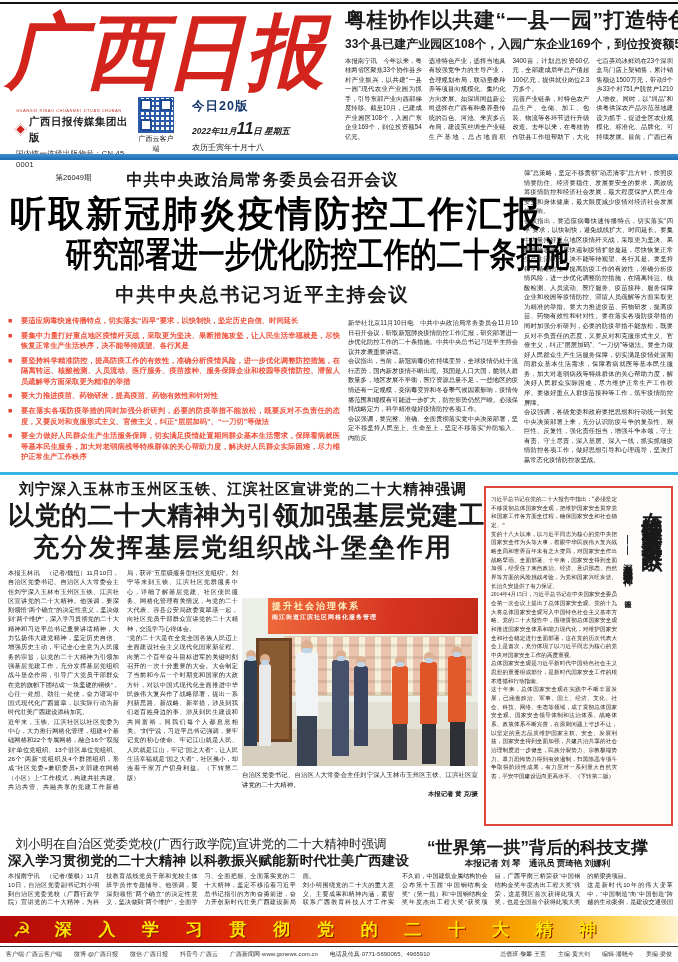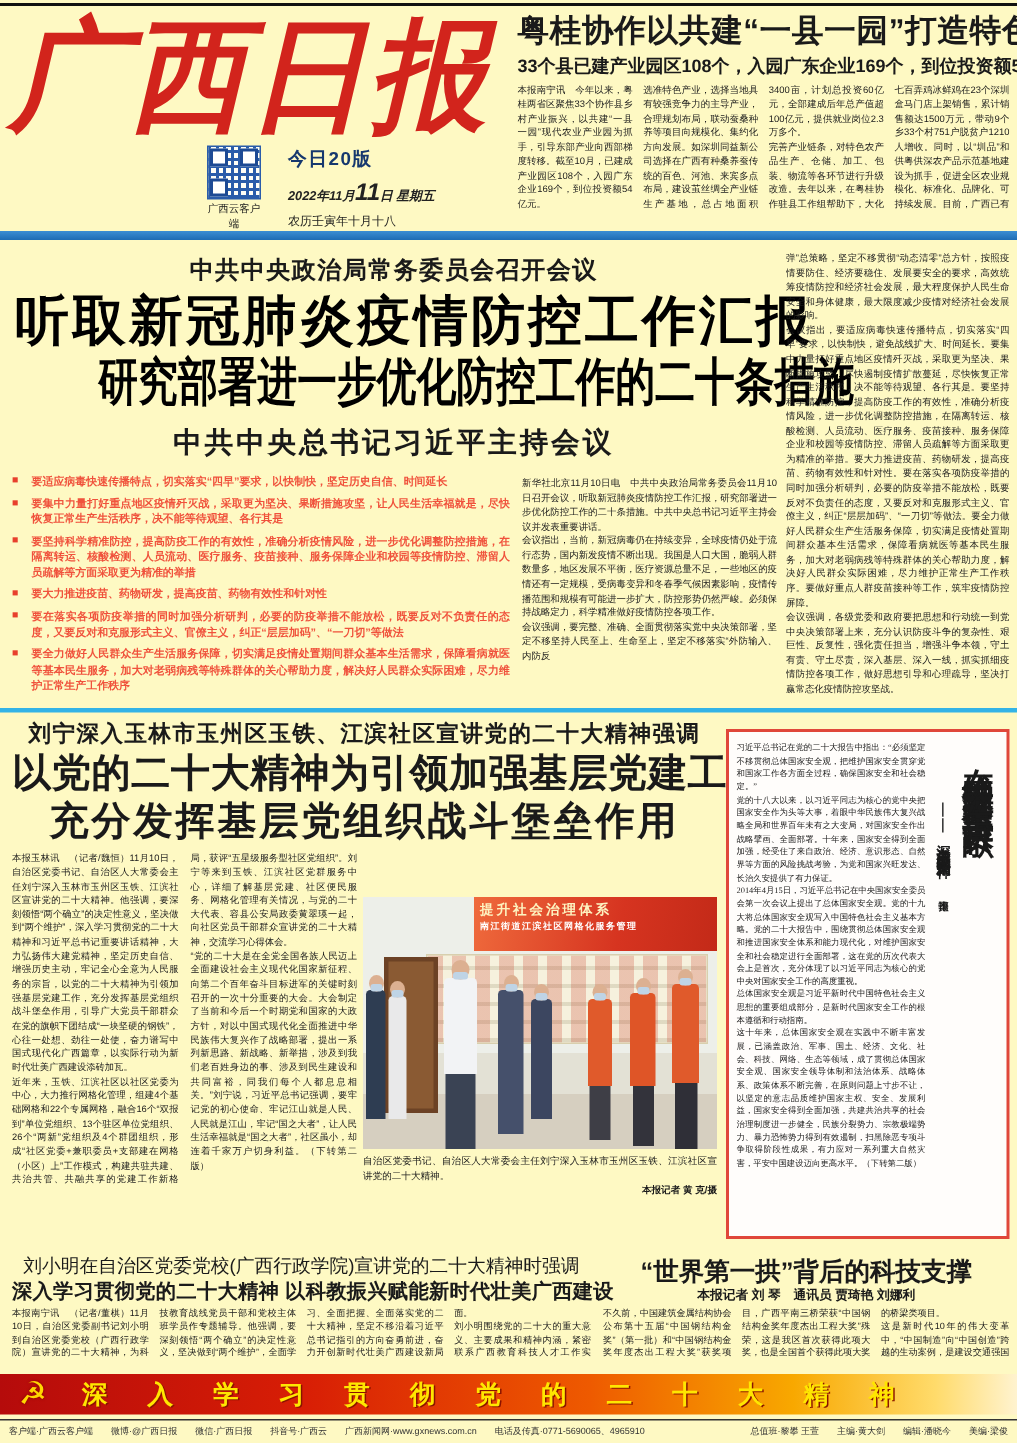--- a/index.html
+++ b/index.html
@@ -1,16 +1,16 @@
 <!DOCTYPE html>
 <html><head>
 <meta charset="utf-8">
 <style>
   html,body{margin:0;padding:0;background:#9a9a9a;}
-  .page{position:relative;width:678px;height:962px;background:#fef9c3;margin:0 auto;
+  .page{position:relative;width:678px;height:962px;background:#ffffff;margin:0 auto;
         font-family:"Liberation Sans","DejaVu Sans",sans-serif;color:#1a1a1a;overflow:hidden;}
   .abs{position:absolute;}
   .rule-black{background:#111;}
   .justify{text-align:justify;}
   .pre{white-space:pre-line;}
 
   
   .masthead-title{left:6px;top:6px;width:330px;font-family:"DejaVu Serif",serif;
     font-weight:bold;font-style:italic;font-size:78px;line-height:1.1;color:#d2241c;
     letter-spacing:2px;transform:scaleY(1.05);transform-origin:top left;}
@@ -71,21 +71,21 @@
   .ln-body{left:8px;top:568px;width:230px;height:258px;overflow:hidden;
     column-count:2;column-gap:8px;font-size:6.2px;line-height:1.5;}
   .ln-caption{left:242px;top:770px;width:236px;font-size:6.4px;line-height:1.5;text-align:justify;}
   .ln-credit{text-align:right;font-weight:bold;font-size:6.4px;}
 
   
   .photo{left:242px;top:598px;width:236px;height:168px;overflow:hidden;
     background:linear-gradient(#edefe9 0 62%,#e3e1d5 62% 78%,#d6cfc0 78%);}
   .ph-banner{position:absolute;left:26px;top:0;right:0;height:36px;
     background:linear-gradient(100deg,#ef6a3c,#d63420 60%,#c32a18);color:#ffe9a8;
-    padding:2px 4px;box-sizing:border-box;margin-left:48px;}
+    padding:2px 4px;box-sizing:border-box;}
   .ph-b1{font-size:9px;font-weight:900;letter-spacing:2px;color:#fdf3c0;}
   .ph-b2{font-size:6px;font-weight:bold;color:#fff;letter-spacing:1px;}
   .ph-board{position:absolute;left:42px;top:38px;right:6px;height:58px;background:#f6f1dd;
     border:1px solid #d8cfae;
     background-image:repeating-linear-gradient(90deg,rgba(200,60,40,.25) 0 10px,rgba(255,255,255,0) 10px 16px),
       repeating-linear-gradient(0deg,rgba(120,110,70,.18) 0 3px,rgba(255,255,255,0) 3px 12px);}
   .door{position:absolute;left:14px;top:40px;width:36px;height:104px;background:#8a5a33;
     border:3px solid #6c4225;box-sizing:border-box;}
   .person{position:absolute;}
   .person .head{width:10px;height:11px;border-radius:50%;background:#dcb091;margin:0 auto;position:relative;}
@@ -128,20 +128,29 @@
     font-size:6px;color:#333;}
 </style>
 </head>
 <body>
 
 <div class="page">
 
   <div class="abs rule-black" style="left:0;top:2px;width:678px;height:2px;"></div>
 
   <div class="abs masthead-title">广西日报</div>
+  <div class="abs pub-block">
+    <div class="pub-en">GUANGXI RIBAO CHUANMEI JITUAN CHUBAN</div>
+    <div class="pub-row">
+      <span class="diamond"></span>
+      <span class="pub-name">广西日报传媒集团出版</span>
+    </div>
+    <div class="pub-num">国内统一连续出版物号：CN 45-0001</div>
+    <div class="pub-issue">第26049期</div>
+  </div>
   <div class="abs qr-wrap">
     <div class="qr">
         <i></i>
         <i></i>
         <i></i>
       </div>
     <div class="qr-label">广西云客户端</div>
   </div>
   <div class="abs date-block">
     <div class="edition">今日20版</div>

